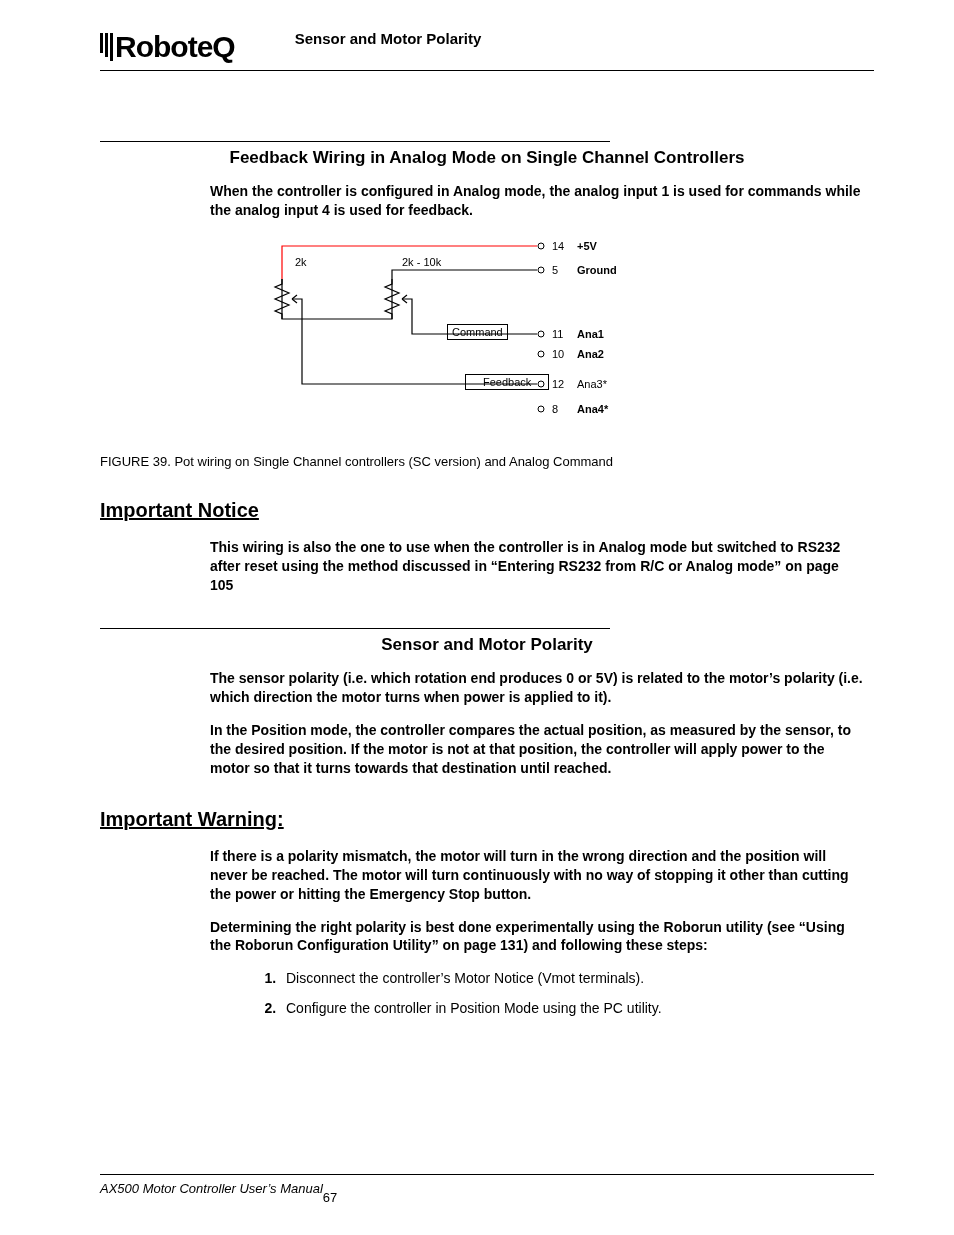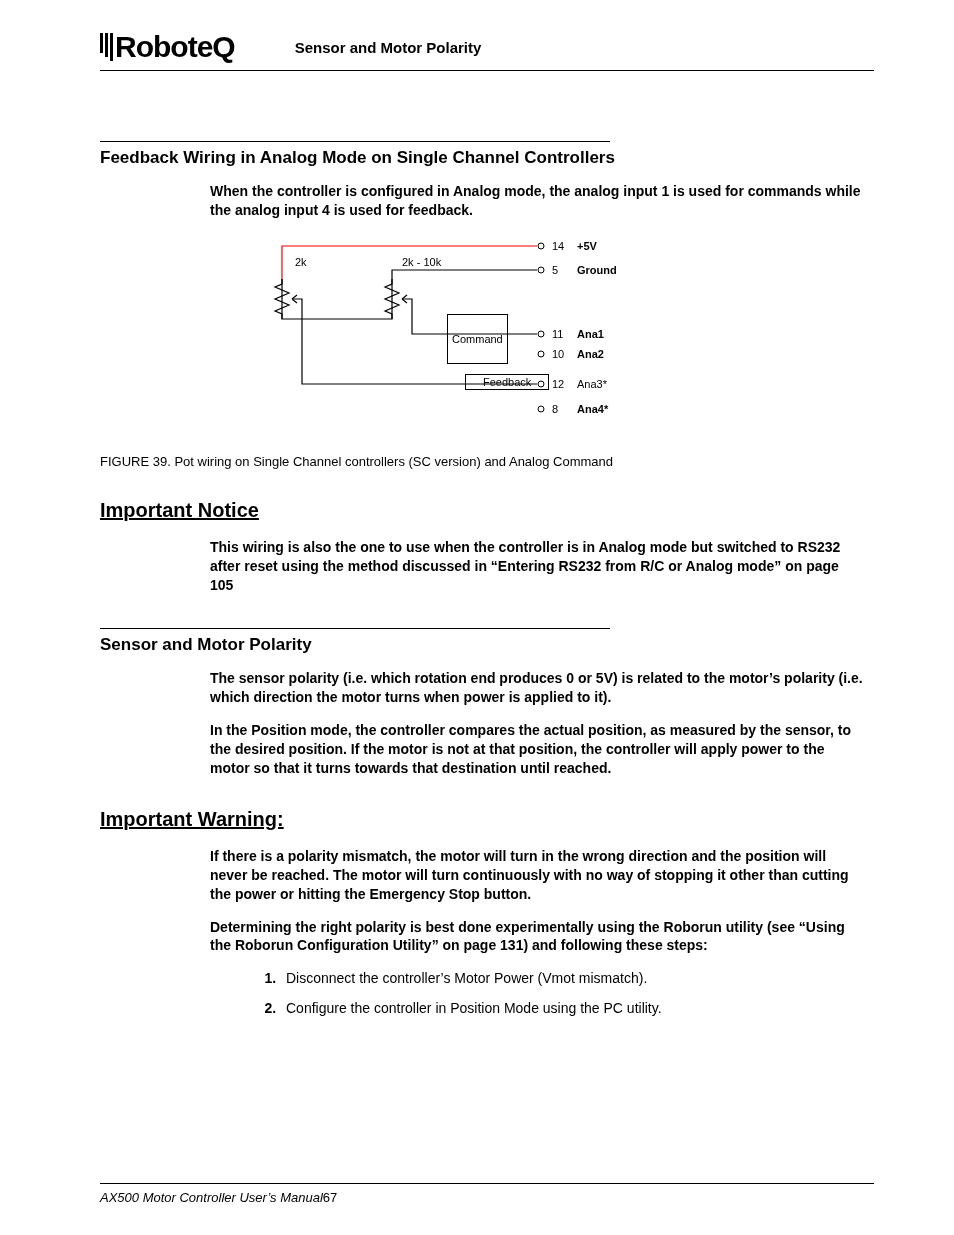--- a/index.html
+++ b/index.html
@@ -11,21 +11,20 @@
   }
   .page {
     padding: 30px 80px 40px 100px;
     box-sizing: border-box;
     width: 954px;
     min-height: 1235px;
     position: relative;
   }
   .top-header {
     display: flex;
-    align-items: center;
     border-bottom: 1px solid #000;
     padding-bottom: 6px;
     margin-bottom: 70px;
   }
   .logo {
     font-family: Arial, Helvetica, sans-serif;
     font-weight: 900;
     font-size: 30px;
     letter-spacing: -1px;
     display: flex;
@@ -53,20 +52,21 @@
   }
   .section-rule-full {
     border-top: 1px solid #000;
     width: 510px;
     margin: 0 0 6px 0;
   }
   h2.section {
     font-size: 17px;
     font-weight: 900;
     margin: 0 0 14px 0;
+    text-align: center;
   }
   h2.notice {
     font-size: 20px;
     font-weight: 900;
     text-decoration: underline;
     margin: 30px 0 16px 0;
   }
   .body-col {
     margin-left: 110px;
     margin-right: 10px;
@@ -114,20 +114,21 @@
     left: 100px;
     right: 80px;
     border-top: 1px solid #000;
     padding-top: 6px;
     display: flex;
     font-size: 13px;
     font-style: italic;
   }
   .footer .pagenum {
     font-style: normal;
+    margin-top: 9px;
   }
 </style>
 </head>
 <body>
 
 <div class="page">
 
   <div class="top-header">
     <div class="logo">
       <span class="logo-bars">
@@ -168,21 +169,21 @@
       <circle cx="294" cy="12" r="3" stroke="black" fill="white"></circle>
       <circle cx="294" cy="36" r="3" stroke="black" fill="white"></circle>
       <circle cx="294" cy="100" r="3" stroke="black" fill="white"></circle>
       <circle cx="294" cy="120" r="3" stroke="black" fill="white"></circle>
       <circle cx="294" cy="150" r="3" stroke="black" fill="white"></circle>
       <circle cx="294" cy="175" r="3" stroke="black" fill="white"></circle>
     </svg>
 
     <span class="diag-label" style="left:48px;top:22px">2k</span>
     <span class="diag-label" style="left:155px;top:22px">2k - 10k</span>
-    <span class="diag-label" style="border:1px solid #000;padding:18px 4px;left:200px;top:80px">Command</span>
+    <span class="diag-label" style="border:1px solid #000;padding:1px 4px;left:200px;top:90px">Command</span>
     <span class="diag-label" style="border:1px solid #000;padding:1px 17px;left:218px;top:140px">Feedback</span>
 
     <span class="diag-label" style="left:305px;top:6px">14</span>
     <span class="diag-label" style="left:330px;top:6px;font-weight:bold">+5V</span>
     <span class="diag-label" style="left:305px;top:30px">5</span>
     <span class="diag-label" style="left:330px;top:30px;font-weight:bold">Ground</span>
     <span class="diag-label" style="left:305px;top:94px">11</span>
     <span class="diag-label" style="left:330px;top:94px;font-weight:bold">Ana1</span>
     <span class="diag-label" style="left:305px;top:114px">10</span>
     <span class="diag-label" style="left:330px;top:114px;font-weight:bold">Ana2</span>
@@ -206,21 +207,21 @@
   <div class="body-col">
     <p class="body-text">The sensor polarity (i.e. which rotation end produces 0 or 5V) is related to the motor’s polarity (i.e. which direction the motor turns when power is applied to it).</p>
     <p class="body-text">In the Position mode, the controller compares the actual position, as measured by the sensor, to the desired position. If the motor is not at that position, the controller will apply power to the motor so that it turns towards that destination until reached.</p>
   </div>
 
   <h2 class="notice">Important Warning:</h2>
   <div class="body-col">
     <p class="body-text bold">If there is a polarity mismatch, the motor will turn in the wrong direction and the position will never be reached. The motor will turn continuously with no way of stopping it other than cutting the power or hitting the Emergency Stop button.</p>
     <p class="body-text">Determining the right polarity is best done experimentally using the Roborun utility (see “Using the Roborun Configuration Utility” on page 131) and following these steps:</p>
     <ol class="steps">
-      <li>Disconnect the controller’s Motor Power (Vmot mismatch).</li>
+      <li>Disconnect the controller’s Motor Notice (Vmot terminals).</li>
       <li>Configure the controller in Position Mode using the PC utility.</li>
     </ol>
   </div>
 
   <div class="footer">
     <span>AX500 Motor Controller User’s Manual</span>
     <span class="pagenum">67</span>
   </div>
 
 </div>

